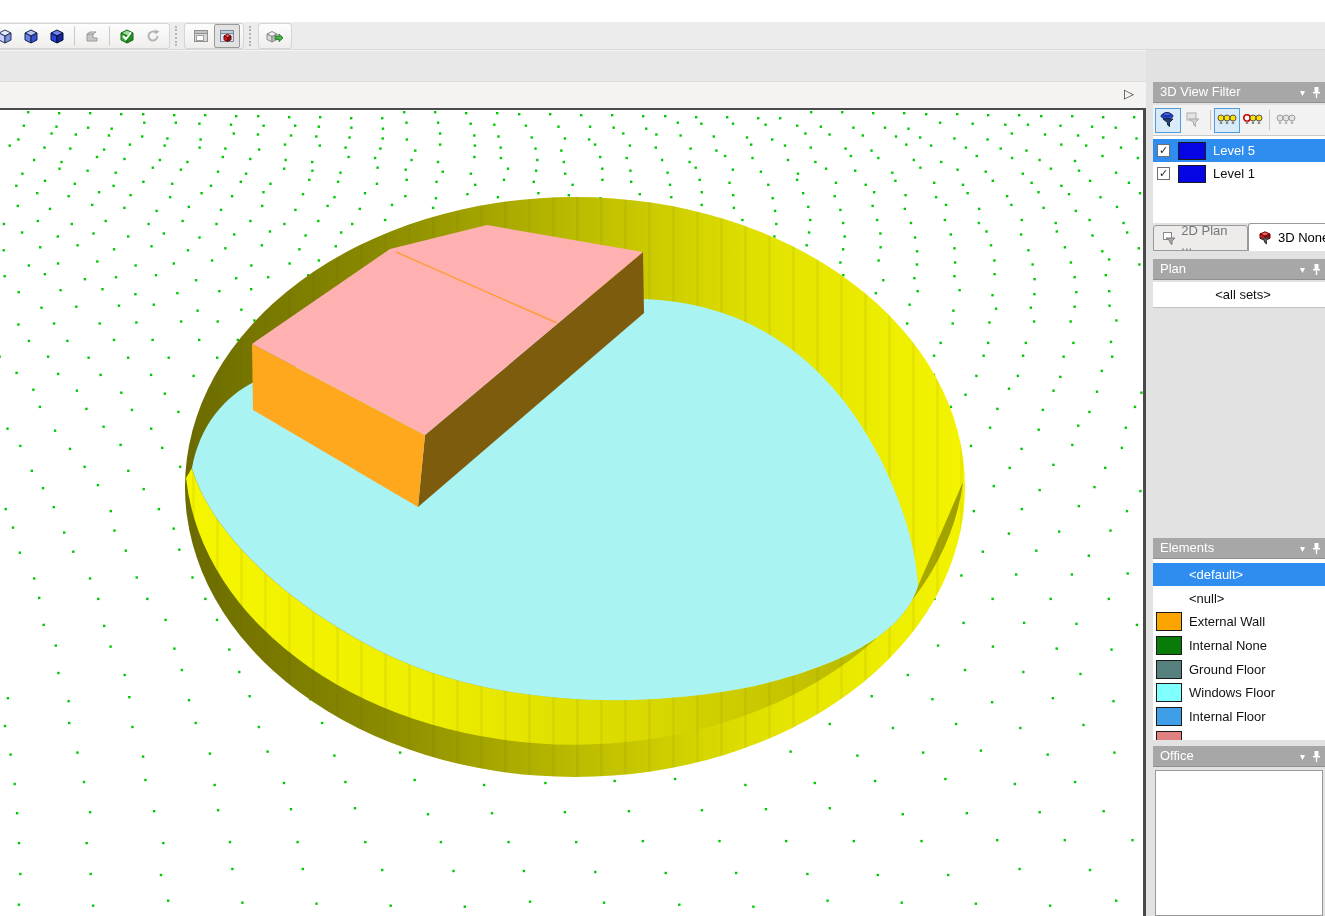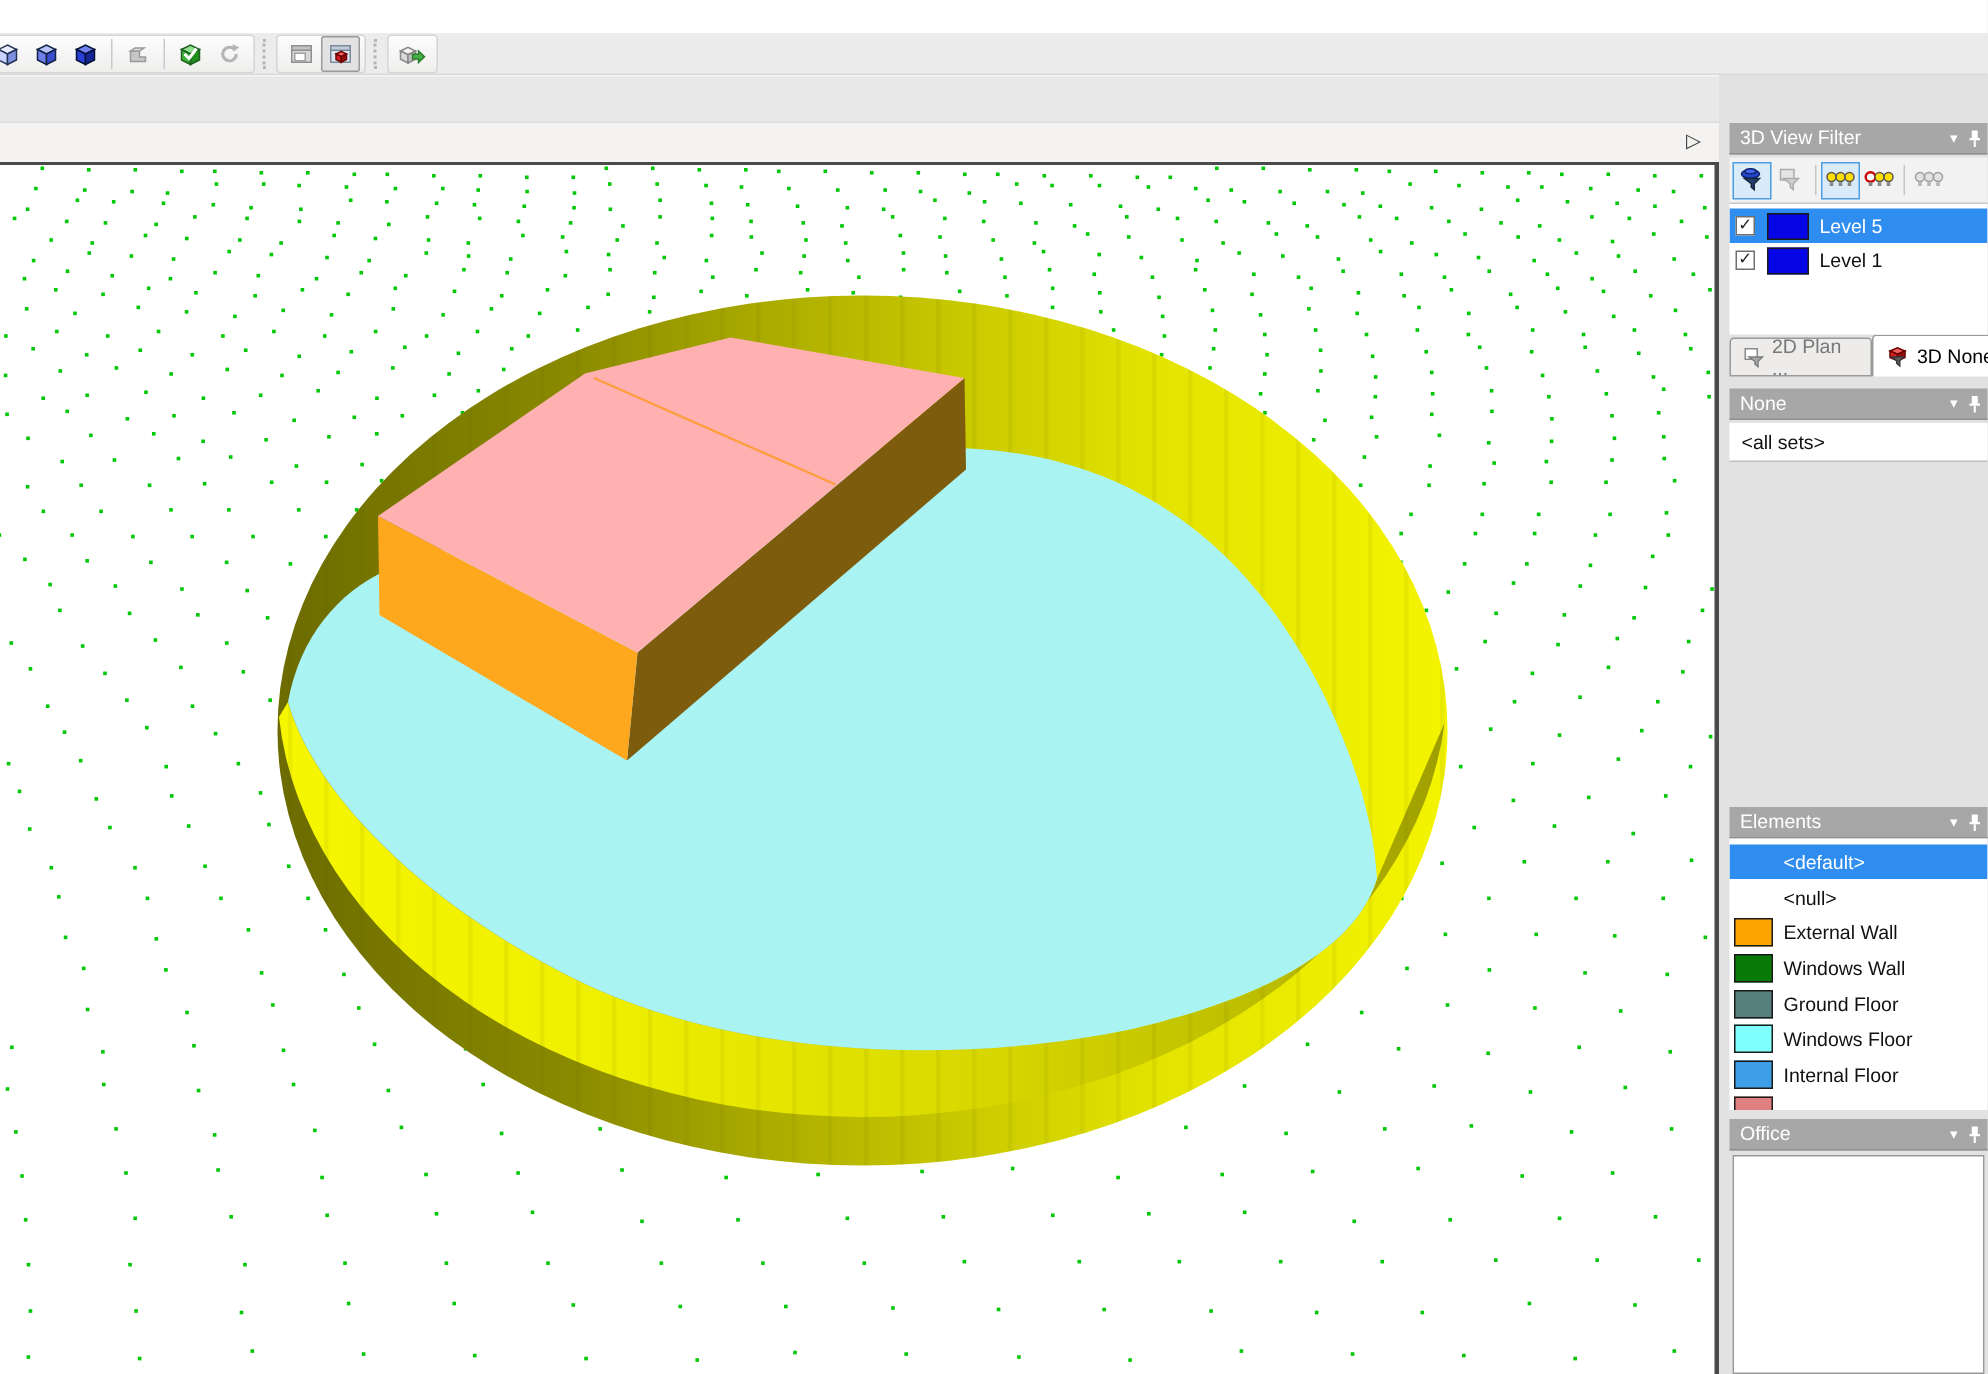--- a/index.html
+++ b/index.html
@@ -61,21 +61,21 @@
   
   #dock-tabs { position:absolute; left:7px; top:173px; width:200px; height:29px; }
   .dtab { position:absolute; top:0; height:28px; display:flex; align-items:center;
           gap:5px; font-size:13px; padding:0 8px; border:1px solid #9A9A9A;
           border-radius:3px 3px 0 0; }
   .dtab.inactive { background:#EDECEA; color:#777; height:26px; top:2px; }
   .dtab.active { background:#FFFFFF; color:#000; border-bottom:none; z-index:2; }
 
   #allsets { position:absolute; left:7px; width:172px; height:26px; background:#FFFFFF;
              border-bottom:1px solid #C0C0C0; font-size:13px; line-height:25px;
-             padding-left:8px; color:#111; }
+             padding-left:8px; color:#111;text-align:center; }
 
   #windows-box { position:absolute; left:9px; top:720px; width:168px; height:146px;
                  background:#FFFFFF; border:1px solid #999999; }
 </style>
 </head>
 <body>
 
 <div class="abs" id="title-strip"></div>
 
 <div class="abs" id="main-toolbar">
@@ -1416,21 +1416,21 @@
           <polygon points="3,4 8,1.8 13,4 8,6.2" fill="#F06060" stroke="#700000"></polygon>
           <polygon points="3,4 8,6.2 8,10.5 3,8.3" fill="#D42020" stroke="#700000"></polygon>
           <polygon points="8,6.2 13,4 13,8.3 8,10.5" fill="#901010" stroke="#700000"></polygon>
           <path d="M4,8 H12 L9.5,10.5 V14 L7.5,12.3 V10.5 Z" fill="#5A5A5A" stroke="#3A3A3A"></path>
         </svg>
       <span>3D None</span>
     </div>
   </div>
 
   <div class="phead" style="top:209px">
-    <span>None</span>
+    <span>Plan</span>
     <span class="hicons">
       <span class="harrow">▾</span>
       <svg width="9" height="13">
           <path d="M2.5,1 h4 v5 h1.5 v1.5 h-7 V6 h1.5 Z" fill="#fff"></path>
           <line x1="4.5" y1="7.5" x2="4.5" y2="12" stroke="#fff" stroke-width="1.4"></line>
         </svg>
     </span>
   </div>
   <div id="allsets" style="top:232px">&lt;all sets&gt;</div>
 
@@ -1450,21 +1450,21 @@
     </div>
     <div class="row" style="top:28px">
       <span class="lb zl">&lt;null&gt;</span>
     </div>
     <div class="row" style="top:51px">
       <span class="sw zl" style="background-color: rgb(252, 164, 0);"></span>
       <span class="lb zl">External Wall</span>
     </div>
     <div class="row" style="top:75px">
       <span class="sw zl" style="background-color: rgb(7, 122, 7);"></span>
-      <span class="lb zl">Windows Wall</span>
+      <span class="lb zl">Internal None</span>
     </div>
     <div class="row" style="top:99px">
       <span class="sw zl" style="background-color: rgb(86, 128, 126);"></span>
       <span class="lb zl">Ground Floor</span>
     </div>
     <div class="row" style="top:122px">
       <span class="sw zl" style="background-color: rgb(128, 255, 255);"></span>
       <span class="lb zl">Windows Floor</span>
     </div>
     <div class="row" style="top:146px">

